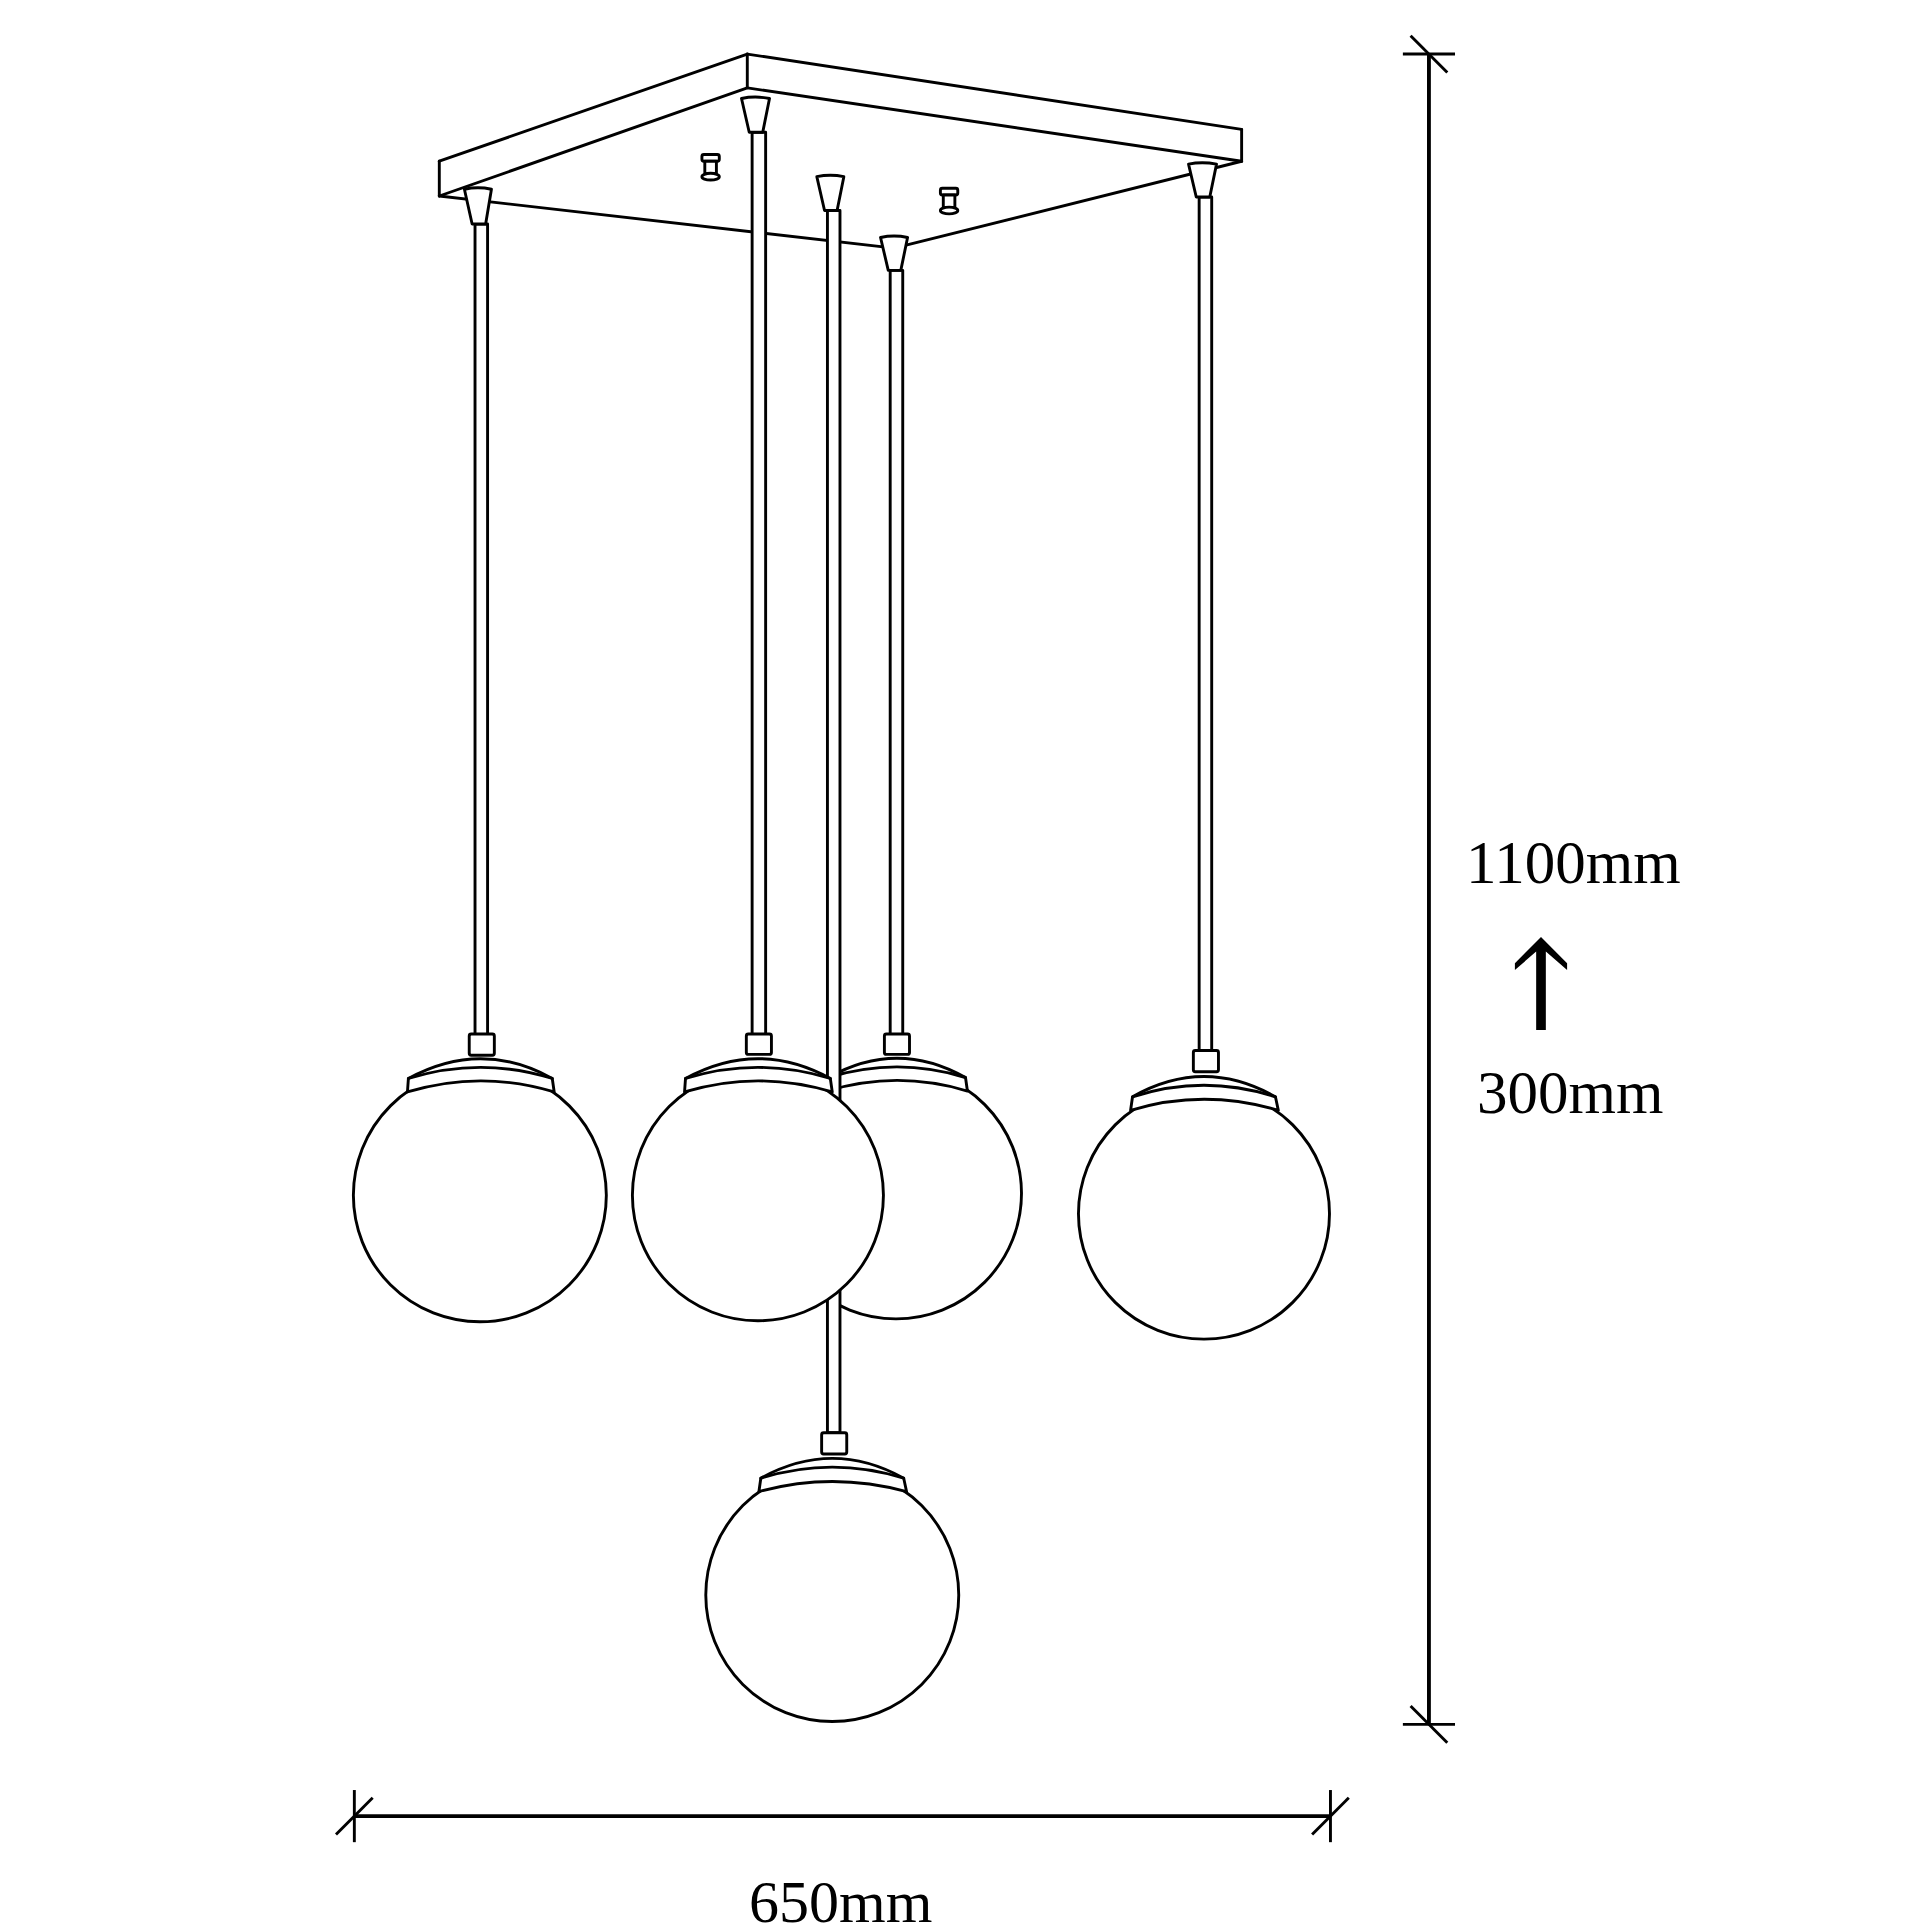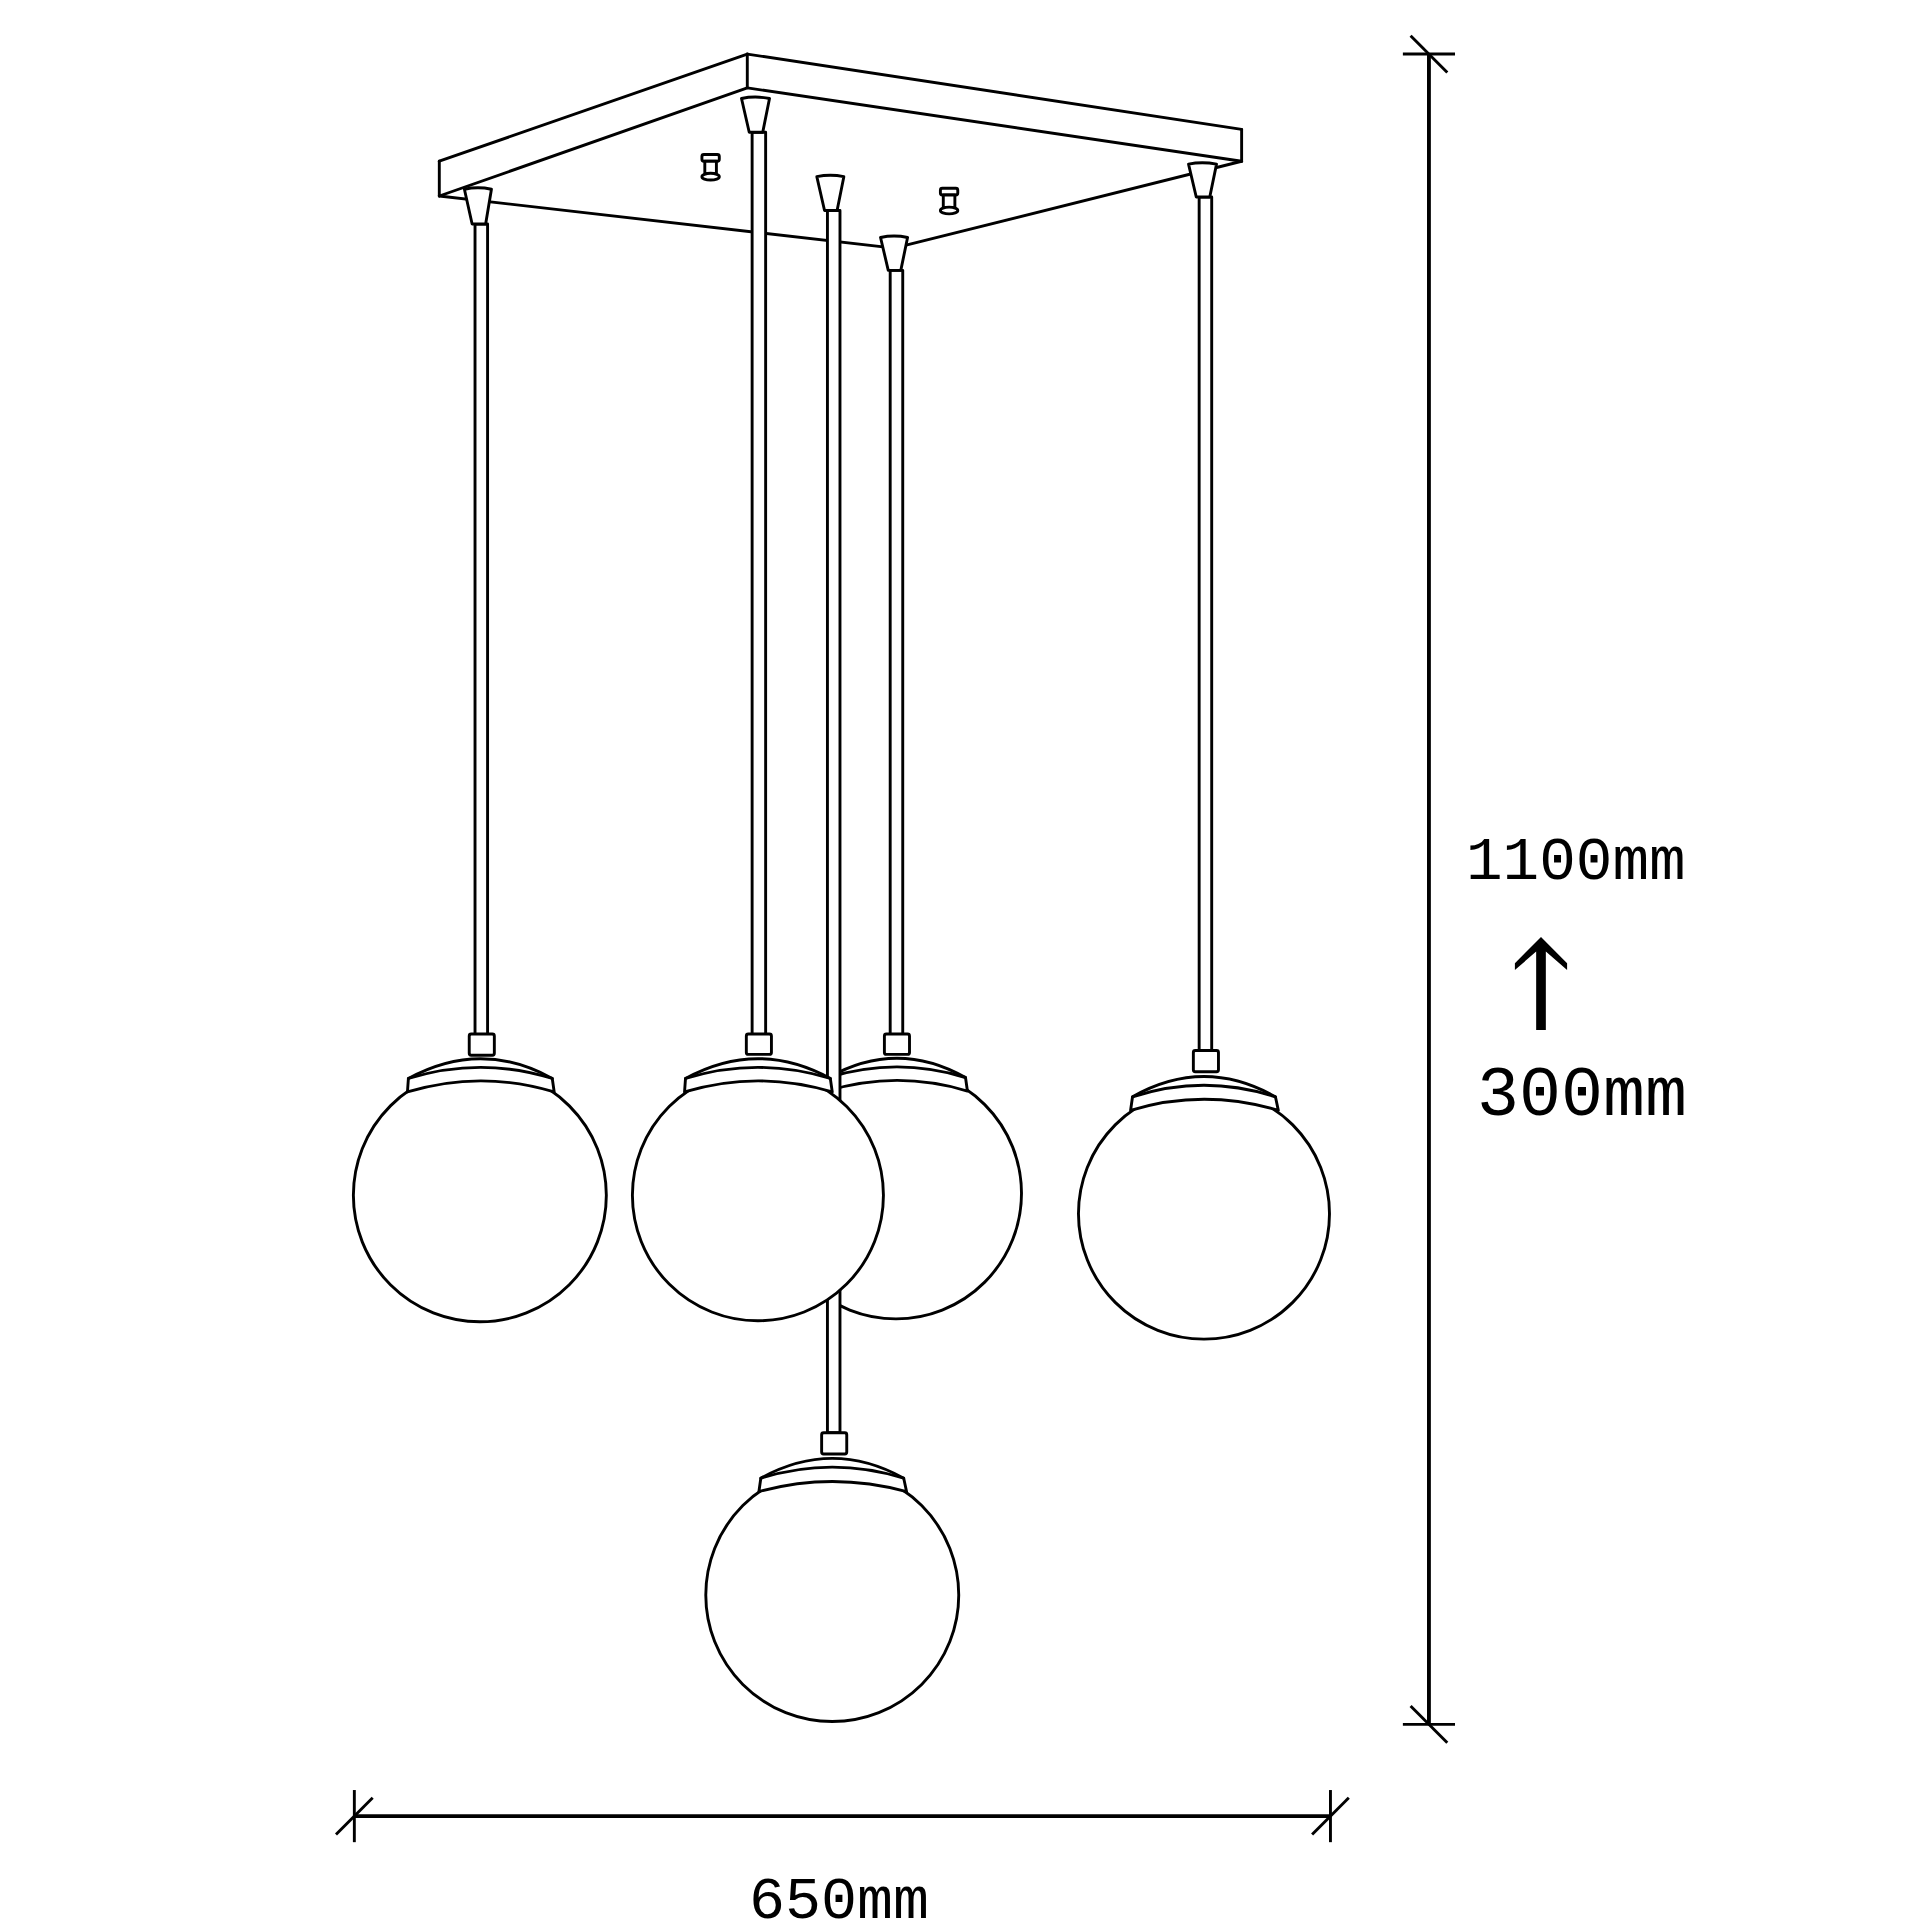--- a/index.html
+++ b/index.html
@@ -4,27 +4,27 @@
   <style>
     html, body { margin: 0; padding: 0; background: #ffffff; }
     body { width: 1931px; height: 1931px; position: relative; overflow: hidden; }
     #drawing { position: absolute; left: 0; top: 0; width: 1931px; height: 1931px; }
     .ln { stroke: #000; stroke-width: 3; fill: none; stroke-linecap: round; stroke-linejoin: round; }
     .ln-fill { stroke: #000; stroke-width: 3; fill: #fff; stroke-linejoin: round; }
     .dim { stroke: #000; stroke-width: 4; fill: none; }
     .tick { stroke: #000; stroke-width: 3; fill: none; }
     .label {
       position: absolute;
-      font-family: Liberation Mono, monospace;
+      font-family: Liberation Serif, serif;
       color: #000;
       white-space: nowrap;
       line-height: 1;
     }
     .label-height-max { left: 1466px; top: 832px; font-size: 61px; }
-    .label-height-min { left: 1477px; top: 1062px; font-size: 70px; }
+    .label-height-min { left: 1477px; top: 1062px; font-size: 61px; }
     .label-width { left: 749px; top: 1840px; font-size: 60px; margin-top: 32px; }
     .arrow { position: absolute; left: 1512px; top: 935px; width: 58px; height: 97px; }
   </style>
 </head>
 <body>
 
 <svg id="drawing" viewBox="0 0 2000 2000" xmlns="http://www.w3.org/2000/svg">
 
   <g>
 

